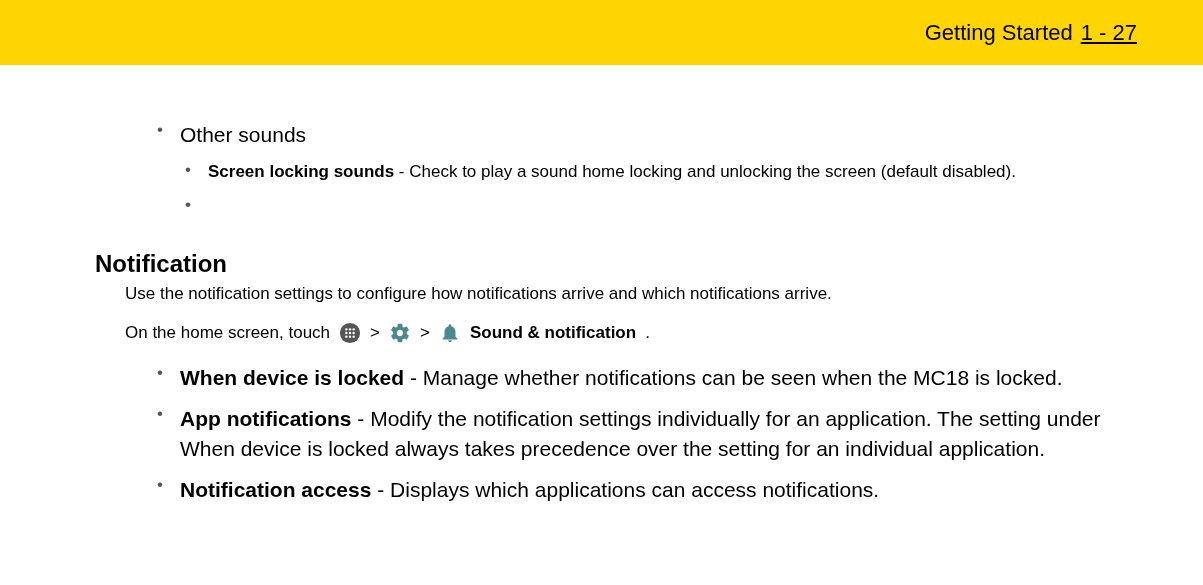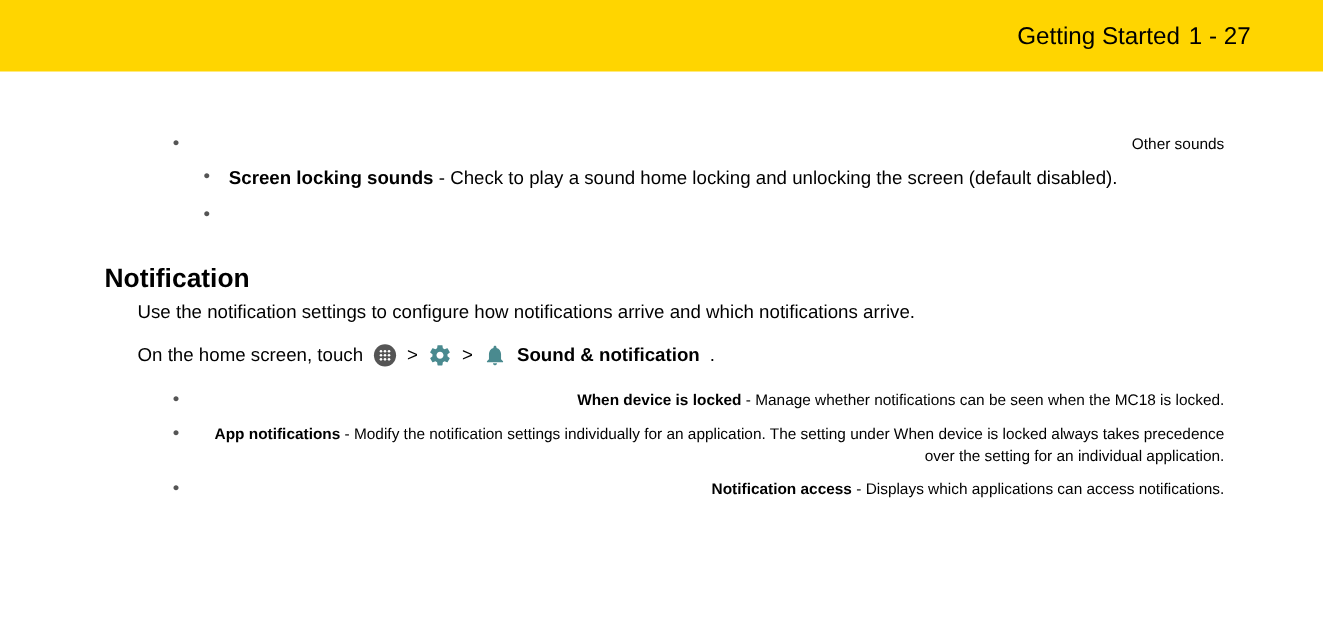--- a/index.html
+++ b/index.html
@@ -19,41 +19,41 @@
       padding-right: 66px;
     }
     .header-title {
       font-size: 22px;
       color: #000;
     }
     .header-page {
       font-size: 22px;
       color: #000;
       margin-left: 8px;
+      text-decoration: underline;
     }
     .content {
       padding: 55px 90px 30px 95px;
     }
     .bullet-l1 {
       display: flex;
       margin-bottom: 10px;
     }
     .bullet-l1 .bullet {
       width: 30px;
       flex-shrink: 0;
       font-size: 17px;
       color: #555;
       padding-left: 62px;
       width: 85px;
     }
     .bullet-l1 .btext {
       flex: 1;
-      font-size: 14px;
+      font-size: 21px;
       line-height: 1.45;
-      text-align: right;
     }
     .bullet-l2 {
       display: flex;
       margin-bottom: 10px;
     }
     .bullet-l2 .bullet {
       flex-shrink: 0;
       font-size: 17px;
       color: #555;
       padding-left: 90px;

